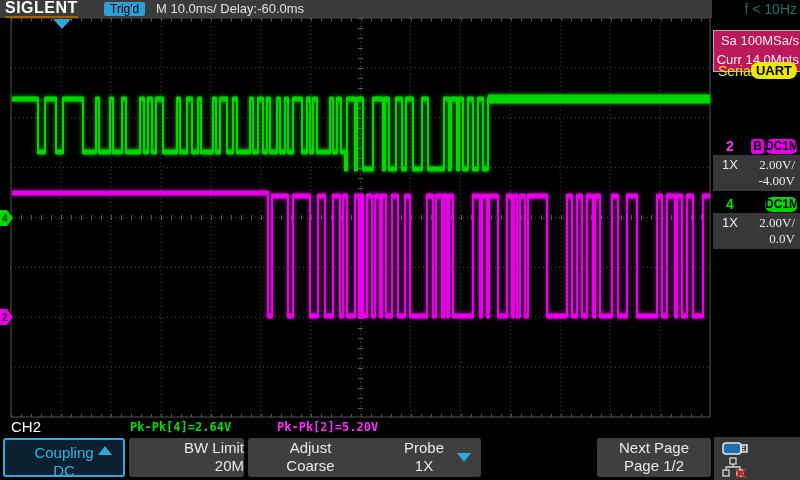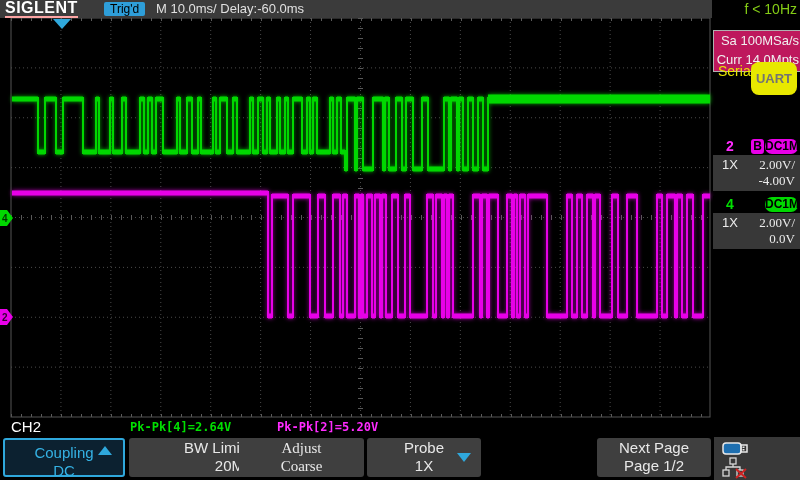--- a/index.html
+++ b/index.html
@@ -2,53 +2,53 @@
 <html><head>
 <meta charset="utf-8">
 <style>
   html,body{margin:0;padding:0;background:#000;}
   #scope{position:relative;width:800px;height:480px;background:#000;overflow:hidden;
          font-family:"Liberation Sans",sans-serif;-webkit-font-smoothing:none;}
   .abs{position:absolute;}
   
   #header{left:0;top:0;width:712px;height:18px;background:#3b3b3b;}
   #logo{left:5px;top:0px;color:#fff;font-weight:bold;font-size:16px;letter-spacing:.5px;
-        border-bottom:2px solid #fca5a5;line-height:16px;height:16px;}
+        border-bottom:2px solid #a16207;line-height:16px;height:16px;}
   #trig-badge{left:104px;top:2px;height:14px;line-height:14px;padding:0 6px;background:#2e9ed9;
         color:#000;font-size:12px;font-weight:normal;border-radius:2px;}
   #tb-text{left:156px;top:2px;color:#e0e0e0;font-size:13px;line-height:14px;}
-  #freq{right:3px;top:2px;color:#84cc16;font-size:14px;line-height:15px;}
+  #freq{right:3px;top:2px;color:#0f766e;font-size:14px;line-height:15px;}
   
   #acq-box{left:713px;top:30px;width:85px;height:40px;border:1px solid #b0b0b0;background:#be185d;
         color:#f0f0f0;font-size:13px;text-align:right;padding-right:11px;}
   #acq-box div{line-height:19px;white-space:nowrap;}
   #serial-row{left:713px;top:61px;width:87px;height:20px;}
   #serial-label{left:5px;top:2px;color:#e8e800;font-size:14px;}
-  #serial-badge{right:3px;top:1px;background:#e8e800;color:#737373;font-weight:bold;font-size:13px;
-        padding:8px 5px;border-radius:8px;line-height:17px;}
+  #serial-badge{right:3px;top:1px;background:#e8e800;color:#000000;font-weight:bold;font-size:13px;
+        padding:0 5px;border-radius:8px;line-height:17px;}
   .ch-box{left:713px;width:87px;height:53px;background:#383838;}
   #ch2-box{top:138px;} #ch4-box{top:196px;}
   .ch-tab{left:0;top:0;width:34px;height:17px;background:#000;text-align:center;
         font-size:14px;font-weight:bold;line-height:17px;}
   .ch-topstrip{left:34px;top:0;width:53px;height:17px;background:#000;}
   .b-badge{left:38px;top:1px;width:13px;height:15px;background:#e800e8;color:#000;font-weight:bold;
         font-size:12px;text-align:center;line-height:15px;border-radius:3px;}
   .dcm-badge{left:52px;top:1px;width:33px;height:15px;color:#000;font-weight:bold;font-size:12px;
         text-align:center;line-height:15px;border-radius:7px;}
   .ch-row{left:0;width:84px;color:#ececec;font-size:13px;height:15px;line-height:15px;}
   .ch-row .lft{position:absolute;left:9px;} .ch-row .rgt{position:absolute;right:2px;font-family:Liberation Serif, serif;}
   
   #ch-label{left:11px;top:418px;color:#fff;font-size:15px;line-height:17px;}
   .meas{top:420px;font-family:"DejaVu Sans Mono",monospace;font-size:12px;font-weight:bold;line-height:14px;}
   #meas1{left:130px;} #meas2{left:277px;}
   .menu-btn{top:438px;height:39px;background:#3f3f3f;border-radius:3px;color:#e8e8e8;
         font-size:15px;text-align:center;box-sizing:border-box;padding-top:1px;}
   .menu-btn div{line-height:18px;}
   .menu-btn.selected{background:#0c2130;border:2px solid #2fa8dc;color:#35b2e4;padding-top:4px;}
-  #btn1{left:3px;width:122px;} #btn2{left:129px;width:115px;text-align:right;} #btn3{left:239px;width:125px;font-family:Liberation Serif, serif;}
+  #btn1{left:3px;width:122px;} #btn2{left:129px;width:115px;text-align:right;} #btn3{left:248px;width:125px;}
   #btn4{left:367px;width:114px;} #btn5{left:597px;width:114px;}
   .arr-up{position:absolute;right:11px;top:6px;width:0;height:0;
         border-left:7px solid transparent;border-right:7px solid transparent;border-bottom:9px solid #2fa8dc;}
   .arr-down{position:absolute;right:10px;top:15px;width:0;height:0;
         border-left:7px solid transparent;border-right:7px solid transparent;border-top:9px solid #2fa8dc;}
   #icon-panel{left:714px;top:437px;width:86px;height:43px;background:#383838;}
   svg{display:block;}
 </style>
 </head>
 <body>

